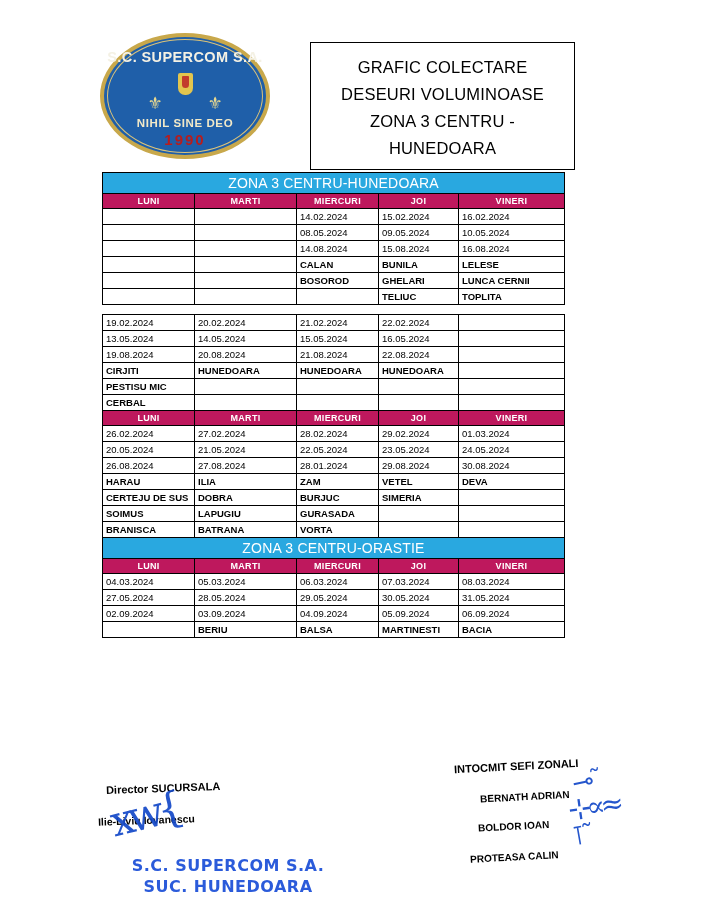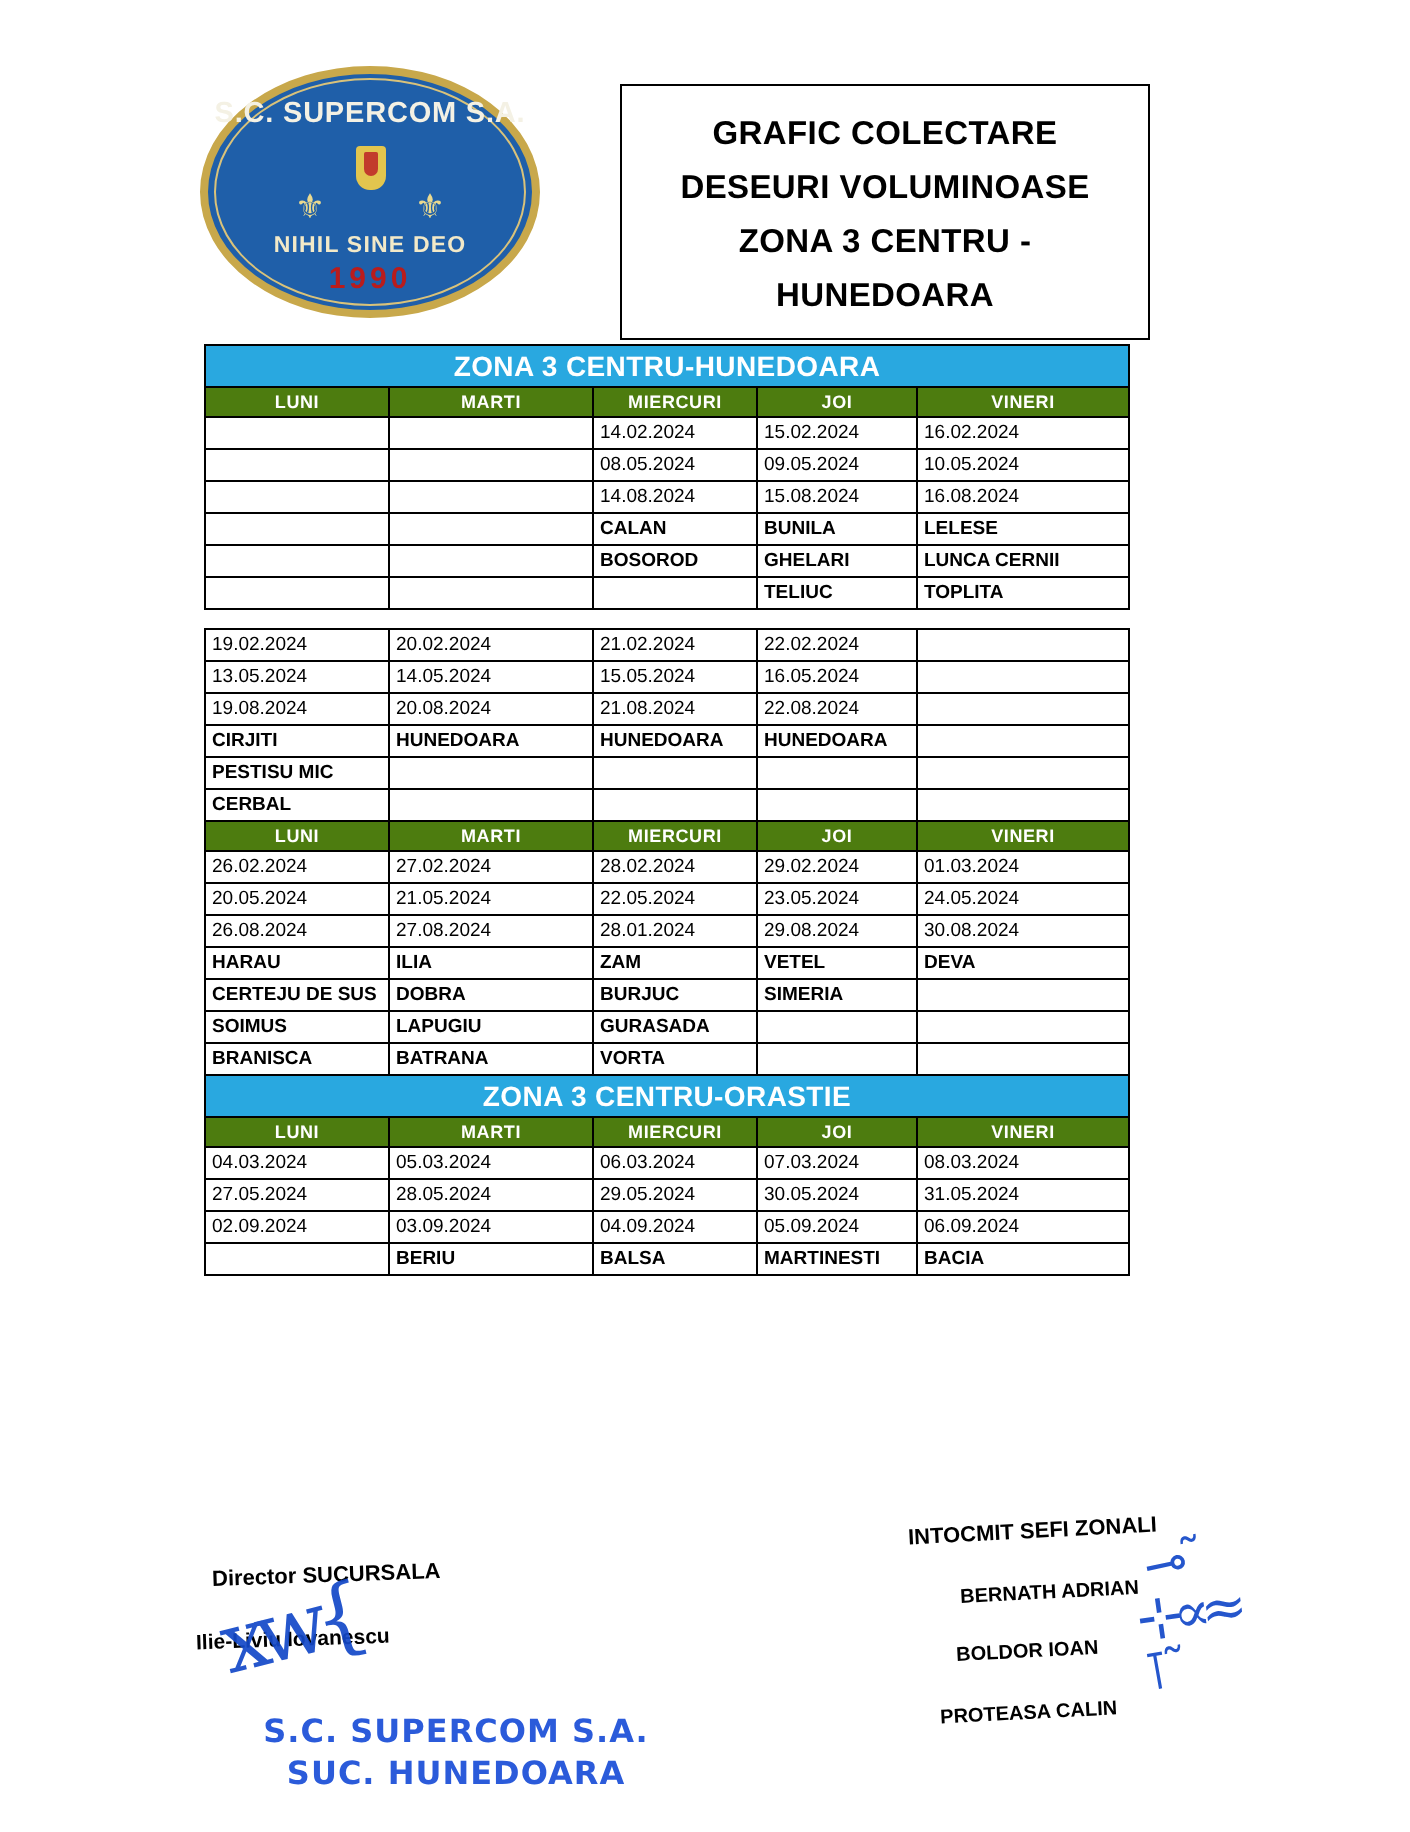--- a/index.html
+++ b/index.html
@@ -121,21 +121,21 @@
     border: 1px solid #000;
     box-sizing: border-box;
     display: flex;
     flex-direction: column;
     align-items: center;
     justify-content: center;
     padding-top: 4px;
   }
   .title-line {
     font-size: 16.5px;
-    font-weight: bold;
+    font-weight: normal;
     line-height: 27px;
     letter-spacing: 0.2px;
   }
 
   
   .sheet {
     position: absolute;
     left: 102px;
     top: 172px;
     width: 462px;
@@ -156,28 +156,28 @@
   }
   col.c1 { width: 92px; }
   col.c2 { width: 102px; }
   col.c3 { width: 82px; }
   col.c4 { width: 80px; }
   col.c5 { width: 106px; }
 
   tr.zone-title td {
     background: #29a8e0;
     color: #ffffff;
-    font-weight: bold;
+    font-weight: normal;
     font-size: 14px;
     text-align: center;
     height: 20px;
     letter-spacing: 0.2px;
   }
   tr.days td {
-    background: #4d7c0f;
+    background: #be185d;
     color: #ffffff;
     font-weight: bold;
     font-size: 9px;
     text-align: center;
     height: 14px;
     letter-spacing: 0.3px;
   }
   td.loc {
     font-weight: bold;
     font-size: 9.5px;

